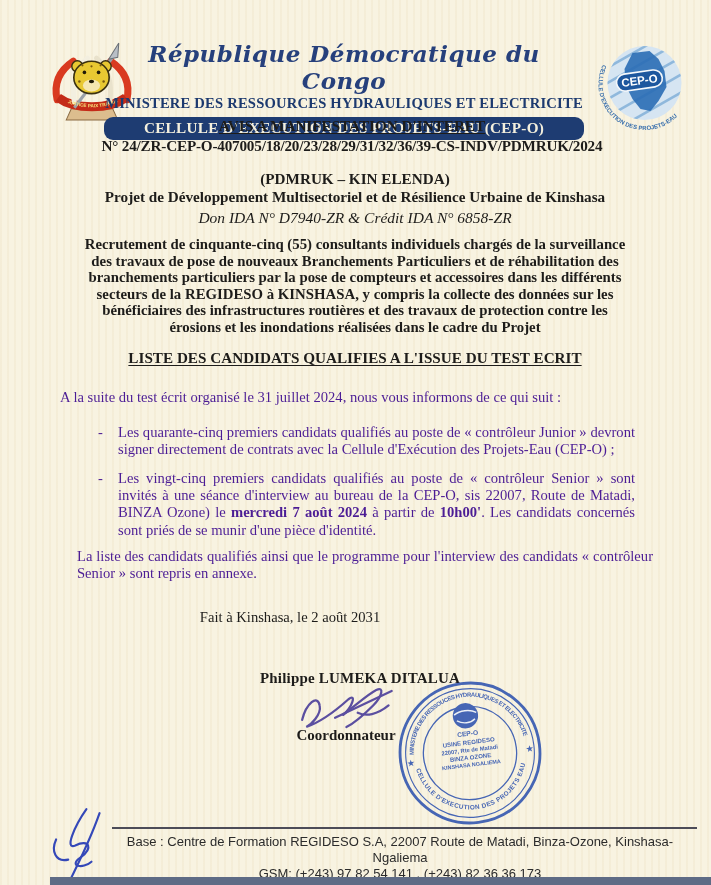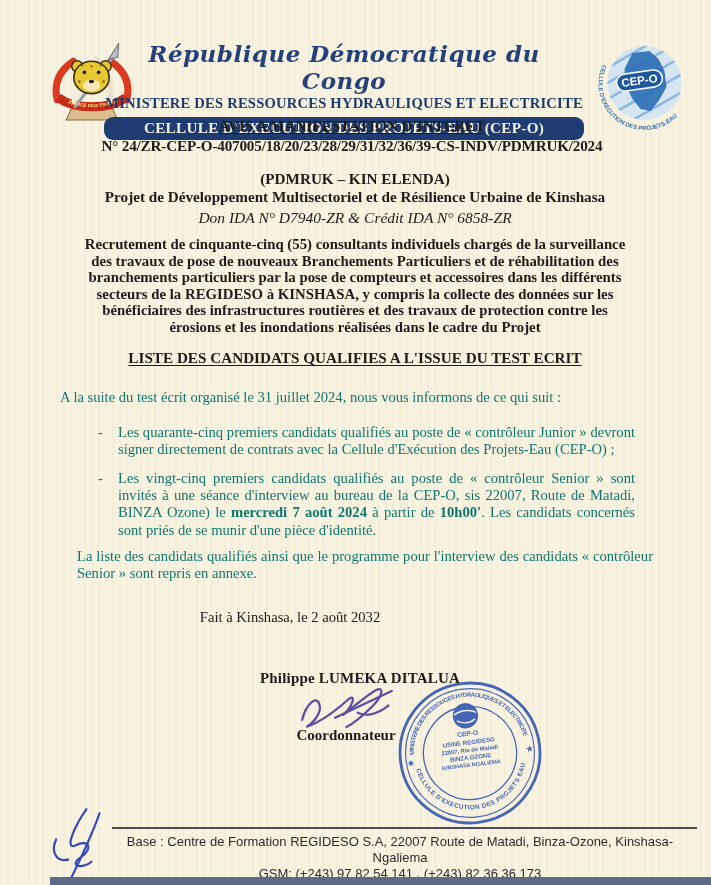--- a/index.html
+++ b/index.html
@@ -25,21 +25,21 @@
   .avis-ref{font-size:15.2px;font-weight:bold;margin-top:2px;letter-spacing:-.2px;}
 
   .proj-line{font-size:15.2px;font-weight:bold;line-height:18px;}
   .funding{font-size:15.5px;font-style:italic;margin-top:3px;}
 
   .subject-line{font-size:14.8px;font-weight:bold;line-height:16.6px;}
 
   .section-heading{font-size:15.2px;font-weight:bold;text-decoration:underline;
                    text-underline-offset:2px;}
 
-  .body-text{font-size:14.6px;line-height:17.2px;color:#0f766e;}
+  .body-text{font-size:14.6px;line-height:17.2px;color:#4c1d95;}
   .jst{text-align:justify;}
   .bullet{display:flex;}
   .bullet .dash{width:20px;flex:none;}
   .bullet .btxt{flex:1;}
 
   .dateline{font-size:14.6px;}
   .sig-name{font-size:15px;font-weight:bold;letter-spacing:.2px;}
   .sig-role{font-size:15px;font-weight:bold;}
 
   .footer-rule{background:#4c4c58;height:2px;}
@@ -158,21 +158,21 @@
   <span class="btxt jst">Les quarante-cinq premiers candidats qualifiés au poste de « contrôleur Junior » devront signer directement de contrats avec la Cellule d'Exécution des Projets-Eau (CEP-O) ;</span>
 </div>
 
 <div class="abs body-text bullet" style="left:98px;top:470px;width:537px;">
   <span class="dash">-</span>
   <span class="btxt jst"><span>Les vingt-cinq premiers candidats qualifiés au poste de « contrôleur Senior » sont invités à une séance d'interview au bureau de la CEP-O, sis 22007, Route de Matadi, BINZA Ozone) le </span><b>mercredi 7 août 2024</b><span> à partir de </span><b>10h00'</b><span>. Les candidats concernés sont priés de se munir d'une pièce d'identité.</span></span>
 </div>
 
 <div class="abs body-text jst" style="left:60px;top:548px;width:576px;margin-left:17px;">La liste des candidats qualifiés ainsi que le programme pour l'interview des candidats « contrôleur Senior » sont repris en annexe.</div>
 
-<div class="abs ctr dateline ink" style="left:130px;top:609px;width:320px;">Fait à Kinshasa, le 2 août 2032</div>
+<div class="abs ctr dateline ink" style="left:130px;top:609px;width:320px;">Fait à Kinshasa, le 2 août 2031</div>
 
 <div class="abs ctr sig-name ink" style="left:200px;top:670px;width:320px;">Philippe LUMEKA DITALUA</div>
 
 <div class="abs" style="left:296px;top:680px;width:108px;height:55px;">
   <svg width="108" height="55" viewBox="0 0 105 52">
     <g fill="none" stroke="#5b4fa0" stroke-width="2.2" stroke-linecap="round">
       <path d="M6 38 C 10 22, 21 13, 23 24 C 25 33, 14 43, 10 45 C 27 39, 41 27, 51 18 C 59 12, 55 25, 46 33"></path>
       <path d="M46 33 C 58 24, 70 13, 78 9 C 86 5, 84 15, 75 24 C 66 33, 57 41, 49 45"></path>
       <path d="M38 36 L 93 10"></path>
       <path d="M60 31 C 68 35, 79 33, 90 24"></path>

